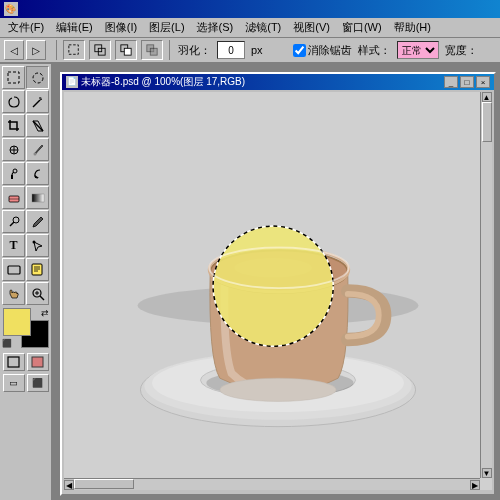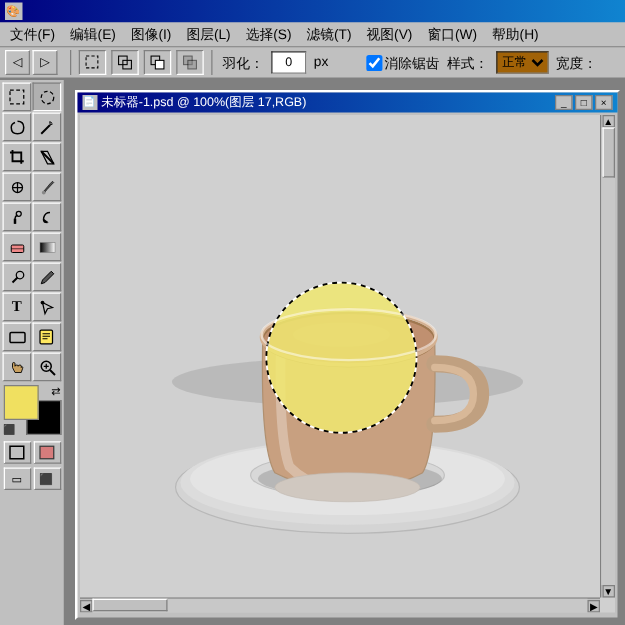--- a/index.html
+++ b/index.html
@@ -91,21 +91,21 @@
       display: flex;
       align-items: center;
       gap: 2px;
       font-size: 11px;
       padding-left: 24px;
     }
     .options-select {
       height: 18px;
       font-size: 10px;
       border: 1px inset #808080;
-      background: #a16207;
+      background: #f9a8d4;
     }
     .options-divider {
       width: 1px;
       height: 20px;
       background: #808080;
       margin: 0 2px;
     }
     #nav-btns {
       display: flex;
       gap: 2px;
@@ -553,21 +553,21 @@
     </div>
   </div>
 
   <div id="canvas-area">
 
     <div id="doc-window">
 
       <div id="doc-titlebar">
         <div id="doc-title-left">
           <div id="doc-title-icon">📄</div>
-          <span>未标器-1.psd @ 100%(图层 17,RGB)</span>
+          <span>未标器-8.psd @ 100%(图层 17,RGB)</span>
         </div>
         <div id="doc-win-btns">
           <div class="doc-win-btn">_</div>
           <div class="doc-win-btn">□</div>
           <div class="doc-win-btn">×</div>
         </div>
       </div>
 
       <div id="doc-canvas">
 

